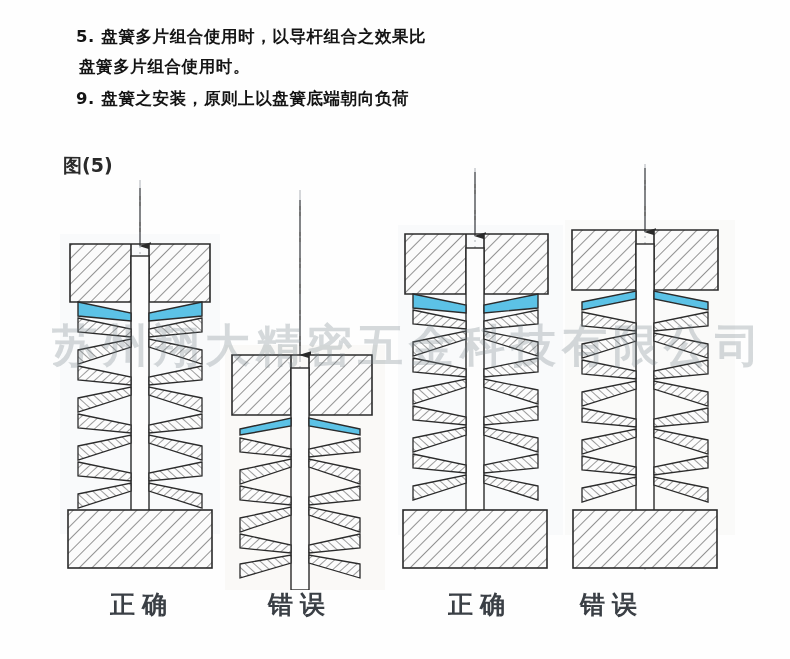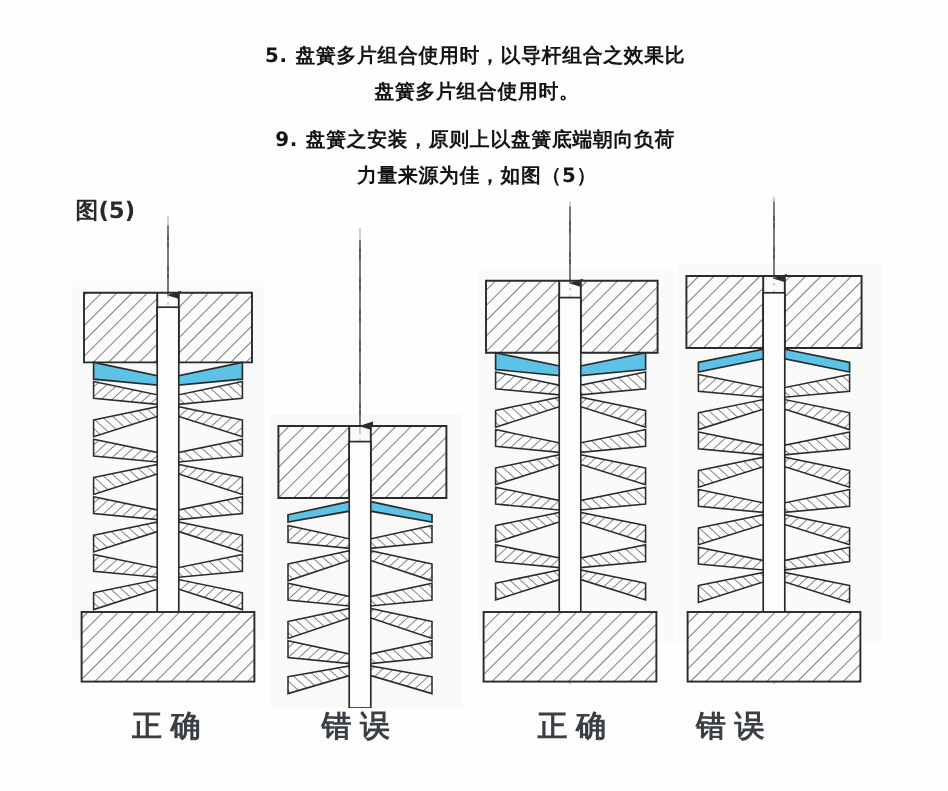--- a/index.html
+++ b/index.html
@@ -11,35 +11,35 @@
     position:relative;overflow:hidden;
     -webkit-font-smoothing:antialiased;
   }
   #page{position:absolute;left:0;top:0;width:790px;height:659px;background:#fefefe;}
 
   
   #instructions{
     position:absolute;left:76px;top:22px;width:640px;
     color:#1a1a1a;
   }
-  .para{margin:10px 0 2px 0;text-align:center;}
+  .para{margin:0 0 2px 0;}
   .line{
     font-size:16.5px;
     line-height:30px;
     letter-spacing:0.6px;
     white-space:pre;
     font-weight:600;
     color:#141414;
   }
   .line.indent{padding-left:3px;}
   .line.hang{padding-left:0px;}
 
   
   #fig-label{
-    position:absolute;left:63px;top:163px;
+    position:absolute;left:63px;top:153px;
     font-size:19px;font-weight:700;color:#2a2a2a;
     letter-spacing:0px;
     font-family:"DejaVu Sans","Liberation Sans",sans-serif;
   }
 
   
   #diagram-area{position:absolute;left:0;top:150px;width:790px;height:440px;}
   svg.dwg{display:block;}
 
   
@@ -71,21 +71,20 @@
 
 <div id="page">
 
   <div id="instructions">
     <div class="para">
       <div class="line hang">5. 盘簧多片组合使用时，以导杆组合之效果比</div>
       <div class="line indent">盘簧多片组合使用时。</div>
     </div>
     <div class="para">
       <div class="line hang">9. 盘簧之安装，原则上以盘簧底端朝向负荷</div>
-      <div class="line indent">力量来源为佳，如图（5）</div>
     </div>
   </div>
 
   <div id="fig-label">图(5)</div>
 
   <div id="diagram-area">
     <svg class="dwg" width="790" height="440" viewBox="0 0 790 440" xmlns="http://www.w3.org/2000/svg">
       <defs>
 
         <pattern id="hatchBlock" width="9" height="9" patternUnits="userSpaceOnUse" patternTransform="rotate(45)">
@@ -285,20 +284,21 @@
           <polygon points="708,338 654,327 654,335 708,352" fill="url(#hatchSpringR)" stroke="#2b2b2b" stroke-width="1.3"></polygon>
         </g>
 
         <g>
           <rect x="573" y="360" width="144" height="58" fill="url(#hatchBlock)" stroke="#2b2b2b" stroke-width="1.6"></rect>
         </g>
       </g>
     </svg>
   </div>
 
+  <div id="watermark">苏州翔大精密五金科技有限公司</div>
 
   <div id="captions">
     <div class="caption c0">正确</div>
     <div class="caption c1">错误</div>
     <div class="caption c2">正确</div>
     <div class="caption c3">错误</div>
   </div>
 
 </div>
 

